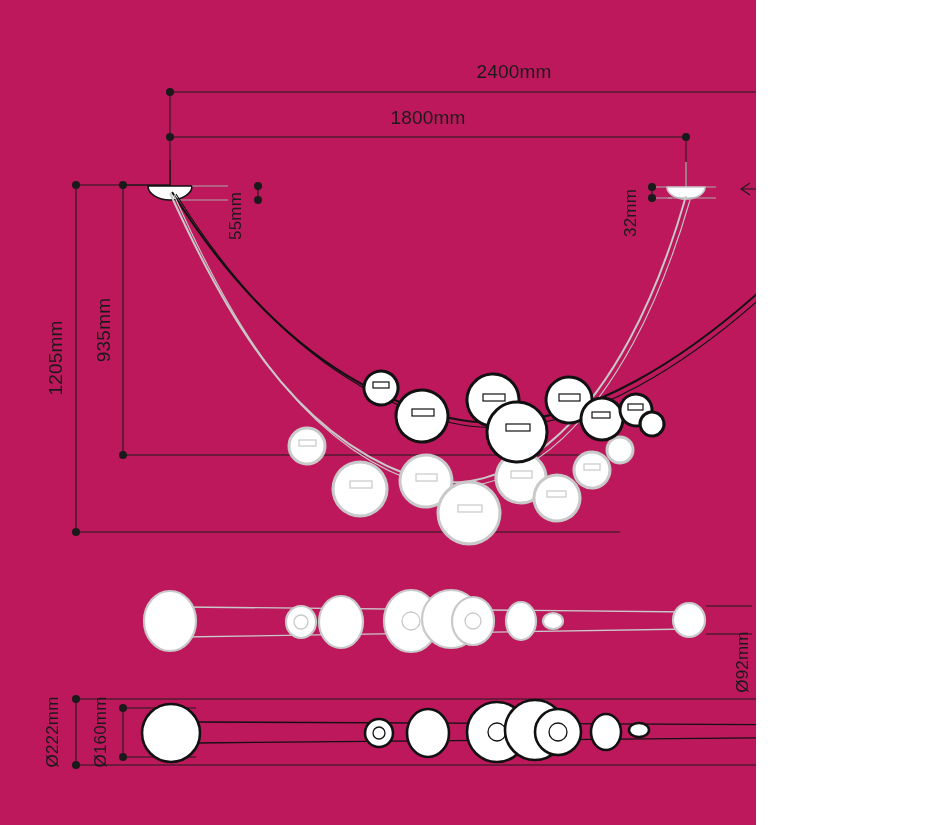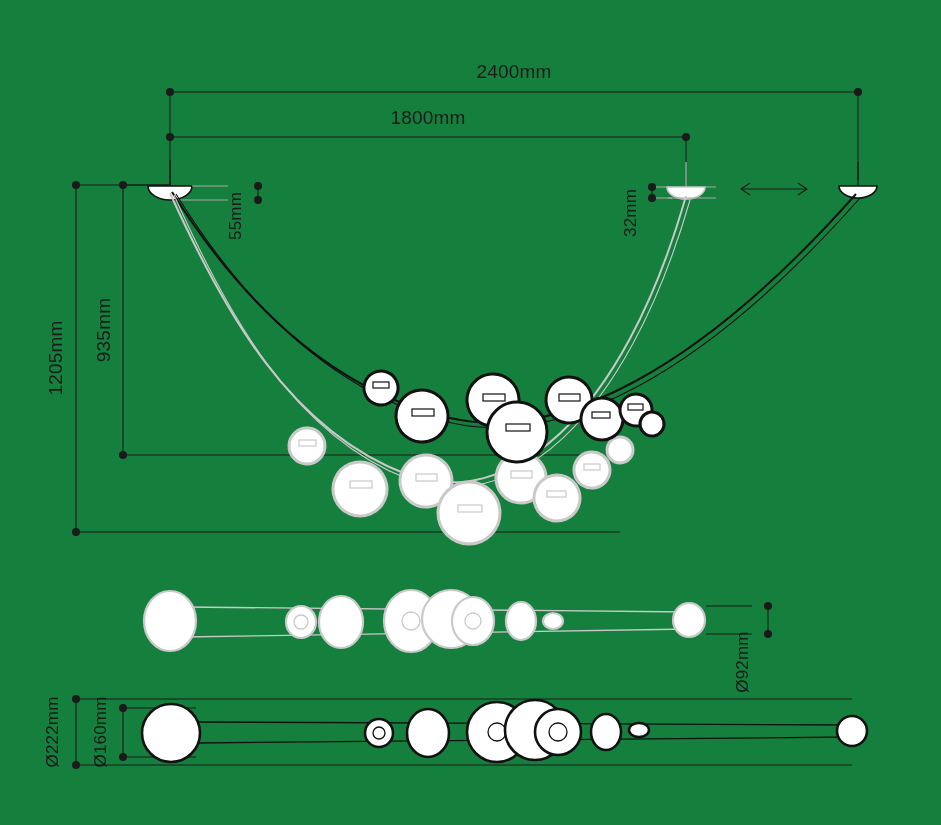--- a/index.html
+++ b/index.html
@@ -6,23 +6,23 @@
   html, body {
     margin: 0;
     padding: 0;
     background: #ffffff;
   }
   body {
     font-family: "Liberation Sans", sans-serif;
   }
   #stage {
     position: relative;
-    width: 941px;
+    width: 756px;
     height: 825px;
-    background: #15803d;
+    background: #be185d;
     overflow: hidden;
   }
   svg#drawing {
     position: absolute;
     left: 0;
     top: 0;
     width: 941px;
     height: 825px;
     display: block;
   }

